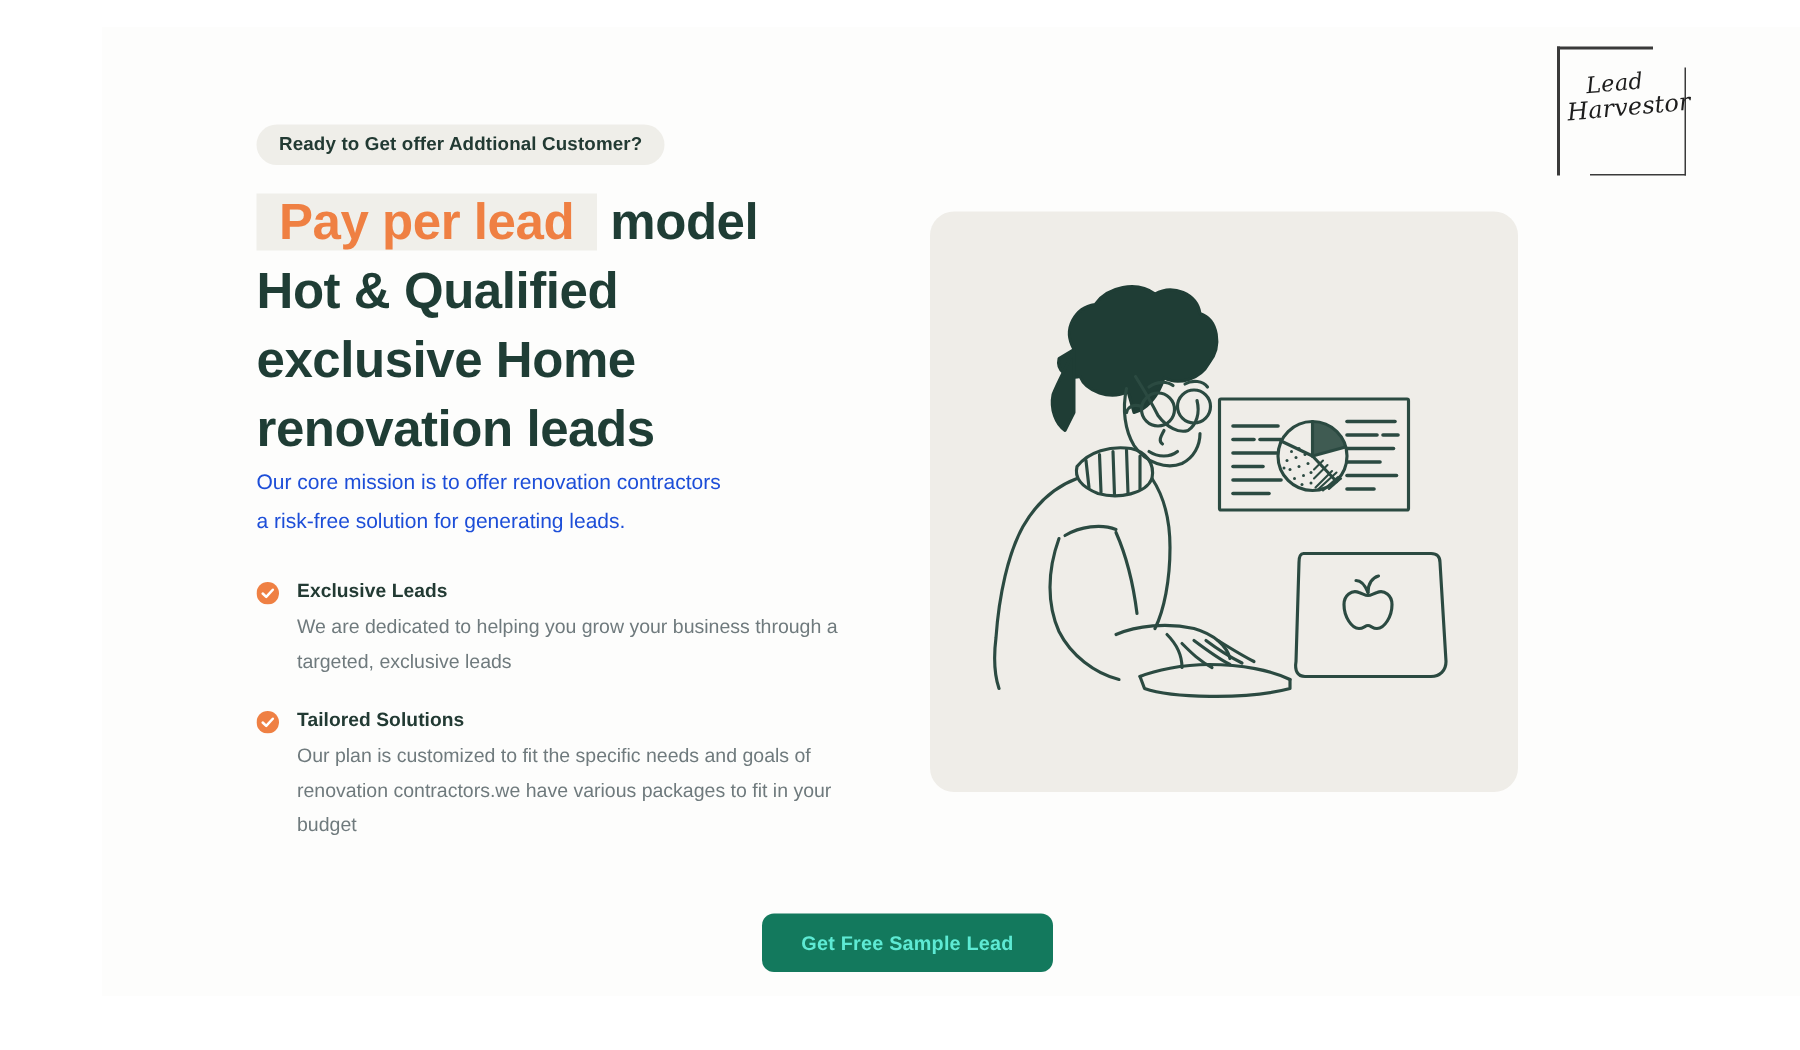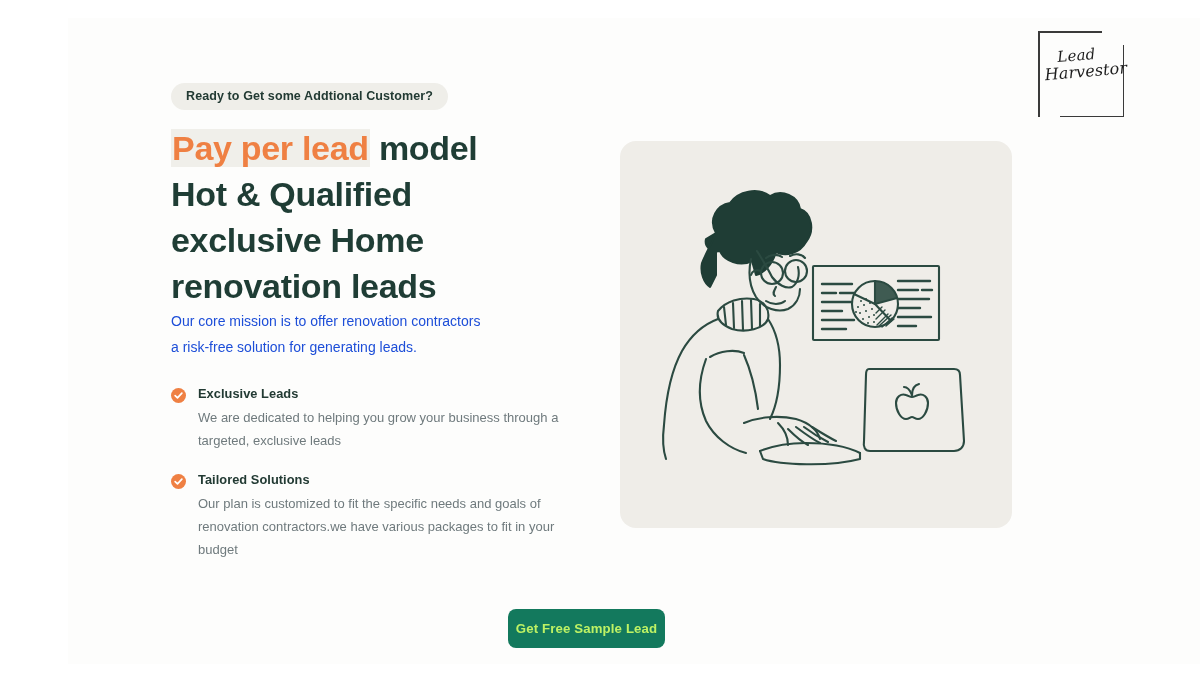--- a/index.html
+++ b/index.html
@@ -73,21 +73,21 @@
     font-size: 34px;
     font-weight: 700;
     line-height: 46px;
     color: #1f3d35;
     letter-spacing: -0.3px;
     white-space: pre-line;
   }
   #headline .hl {
     color: #ef8043;
     background: #f0efea;
-    padding: 0 1px;
+    padding: 0 15px;
   }
 
   #lede {
     margin-top: 0;
     width: 312px;
     font-size: 14px;
     line-height: 25.5px;
     color: #1d4ed8;
   }
 
@@ -122,23 +122,23 @@
     background: #efede8;
     border-radius: 16px;
     overflow: hidden;
   }
   #illus svg { display: block; width: 100%; height: 100%; }
 
   
   #cta {
     position: absolute;
     left: 508px; top: 609px;
-    width: 157px; height: 39px;
+    width: 194px; height: 39px;
     background: #13795d;
-    color: #bef264;
+    color: #5eead4;
     border: none;
     border-radius: 8px;
     font-family: "Liberation Sans", sans-serif;
     font-size: 13.2px;
     font-weight: 700;
     letter-spacing: .15px;
     cursor: pointer;
   }
 </style>
 </head>
@@ -154,21 +154,21 @@
       <span class="f-right"></span>
       <span class="f-bottom"></span>
     </div>
     <div class="wordmark">
       <span class="wm-1">Lead</span>
       <span class="wm-2">Harvestor</span>
     </div>
   </div>
 
   <div id="left">
-    <div id="badge">Ready to Get some Addtional Customer?</div>
+    <div id="badge">Ready to Get offer Addtional Customer?</div>
 
     <h1 id="headline"><span class="hl">Pay per lead</span><span> model
 Hot &amp; Qualified
 exclusive Home
 renovation leads</span></h1>
 
     <p id="lede">Our core mission is to offer renovation contractors a risk-free solution for generating leads.</p>
 
     <div id="features">
 

